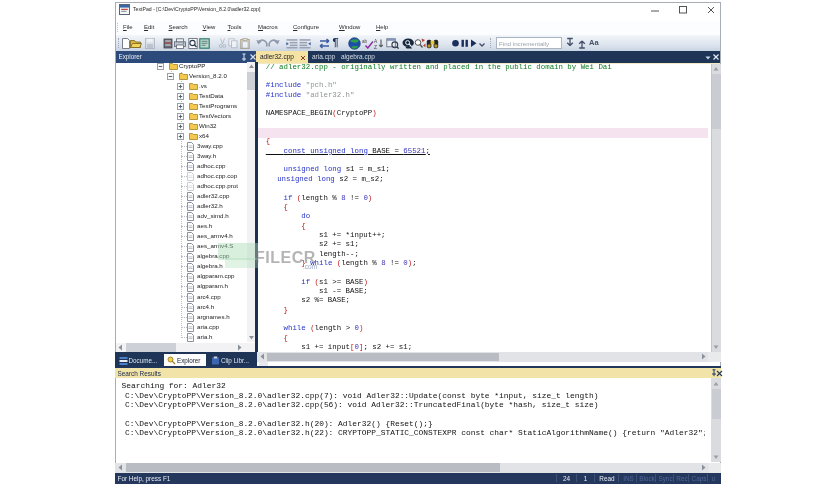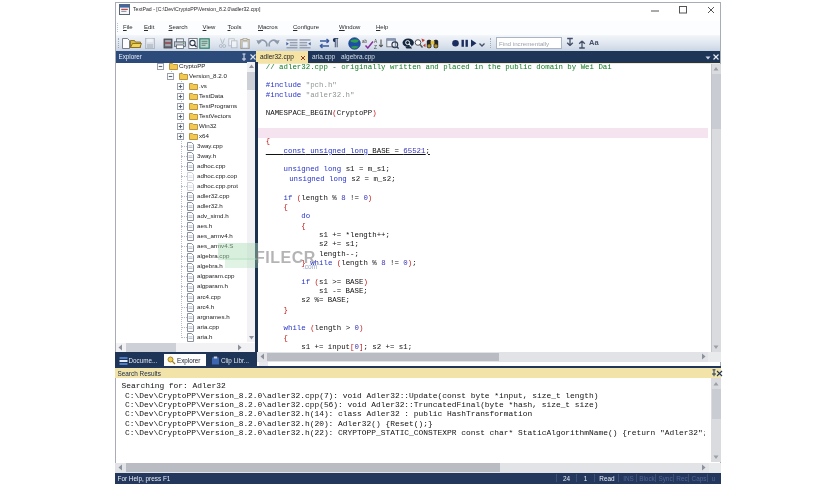--- a/index.html
+++ b/index.html
@@ -636,27 +636,27 @@
 <div class="abs mono nw" style="left:7.4px;top:8.45px;font-size:7.4px;line-height:9.35px;color:#111;"></div>
 <div class="abs mono nw" style="left:7.4px;top:17.80px;font-size:7.4px;line-height:9.35px;color:#111;"><span class="k">#include</span> <span class="s">"pch.h"</span></div>
 <div class="abs mono nw" style="left:7.4px;top:27.15px;font-size:7.4px;line-height:9.35px;color:#111;"><span class="k">#include</span> <span class="s">"adler32.h"</span></div>
 <div class="abs mono nw" style="left:7.4px;top:36.50px;font-size:7.4px;line-height:9.35px;color:#111;"></div>
 <div class="abs mono nw" style="left:7.4px;top:45.85px;font-size:7.4px;line-height:9.35px;color:#111;">NAMESPACE_BEGIN<span class="p">(</span>CryptoPP<span class="p">)</span></div>
 <div class="abs mono nw" style="left:7.4px;top:55.20px;font-size:7.4px;line-height:9.35px;color:#111;"></div>
 <div class="abs mono nw" style="left:7.4px;top:73.90px;font-size:7.4px;line-height:9.35px;color:#111;"><span class="p">{</span></div>
 <div class="abs mono nw" style="left:7.4px;top:83.25px;font-size:7.4px;line-height:9.35px;color:#111;text-decoration:underline;">    <span class="k">const</span> <span class="k">unsigned</span> <span class="k">long</span> BASE = <span class="num">65521</span>;</div>
 <div class="abs mono nw" style="left:7.4px;top:92.60px;font-size:7.4px;line-height:9.35px;color:#111;"></div>
 <div class="abs mono nw" style="left:7.4px;top:101.95px;font-size:7.4px;line-height:9.35px;color:#111;">    <span class="k">unsigned</span> <span class="k">long</span> s1 = m_s1;</div>
-<div class="abs mono nw" style="left:13px;top:111.30px;font-size:7.4px;line-height:9.35px;color:#111;">    <span class="k">unsigned</span> <span class="k">long</span> s2 = m_s2;</div>
+<div class="abs mono nw" style="left:1px;top:111.30px;font-size:7.4px;line-height:9.35px;color:#111;">    <span class="k">unsigned</span> <span class="k">long</span> s2 = m_s2;</div>
 <div class="abs mono nw" style="left:7.4px;top:120.65px;font-size:7.4px;line-height:9.35px;color:#111;"></div>
 <div class="abs mono nw" style="left:7.4px;top:130.00px;font-size:7.4px;line-height:9.35px;color:#111;">    <span class="k">if</span> <span class="p">(</span>length % <span class="num">8</span> != <span class="num">0</span><span class="p">)</span></div>
 <div class="abs mono nw" style="left:7.4px;top:139.35px;font-size:7.4px;line-height:9.35px;color:#111;">    <span class="p">{</span></div>
 <div class="abs mono nw" style="left:7.4px;top:148.70px;font-size:7.4px;line-height:9.35px;color:#111;">        <span class="k">do</span></div>
 <div class="abs mono nw" style="left:7.4px;top:158.05px;font-size:7.4px;line-height:9.35px;color:#111;">        <span class="p">{</span></div>
-<div class="abs mono nw" style="left:7.4px;top:167.40px;font-size:7.4px;line-height:9.35px;color:#111;">            s1 += *length++;</div>
+<div class="abs mono nw" style="left:7.4px;top:167.40px;font-size:7.4px;line-height:9.35px;color:#111;">            s1 += *input++;</div>
 <div class="abs mono nw" style="left:7.4px;top:176.75px;font-size:7.4px;line-height:9.35px;color:#111;">            s2 += s1;</div>
 <div class="abs mono nw" style="left:7.4px;top:186.10px;font-size:7.4px;line-height:9.35px;color:#111;">            length--;</div>
 <div class="abs mono nw" style="left:7.4px;top:195.45px;font-size:7.4px;line-height:9.35px;color:#111;">        <span class="p">}</span> <span class="k">while</span> <span class="p">(</span>length % <span class="num">8</span> != <span class="num">0</span><span class="p">)</span>;</div>
 <div class="abs mono nw" style="left:7.4px;top:204.80px;font-size:7.4px;line-height:9.35px;color:#111;"></div>
 <div class="abs mono nw" style="left:7.4px;top:214.15px;font-size:7.4px;line-height:9.35px;color:#111;">        <span class="k">if</span> <span class="p">(</span>s1 &gt;= BASE<span class="p">)</span></div>
 <div class="abs mono nw" style="left:7.4px;top:223.50px;font-size:7.4px;line-height:9.35px;color:#111;">            s1 -= BASE;</div>
 <div class="abs mono nw" style="left:7.4px;top:232.85px;font-size:7.4px;line-height:9.35px;color:#111;">        s2 %= BASE;</div>
 <div class="abs mono nw" style="left:7.4px;top:242.20px;font-size:7.4px;line-height:9.35px;color:#111;">    <span class="p">}</span></div>
 <div class="abs mono nw" style="left:7.4px;top:251.55px;font-size:7.4px;line-height:9.35px;color:#111;"></div>
 <div class="abs mono nw" style="left:7.4px;top:260.90px;font-size:7.4px;line-height:9.35px;color:#111;">    <span class="k">while</span> <span class="p">(</span>length &gt; <span class="num">0</span><span class="p">)</span></div>
@@ -703,21 +703,20 @@
 <div class="abs" style="left:716px;top:369.8px;width:7px;height:7px;">
       <svg width="7" height="7" viewBox="0 0 7 7">
         <path d="M1 1 L6 6 M6 1 L1 6" stroke="#25375c" stroke-width="1.1"></path>
       </svg>
     </div>
 <div class="abs" style="left:116px;top:377.8px;width:589px;height:84.7px;background:#fff;"></div>
 <div class="abs" style="left:115px;top:379px;width:590px;height:83.5px;overflow:hidden;">
 <div class="abs mono nw" style="left:6.5px;top:2.20px;font-size:7.9px;color:#111;">Searching for: Adler32</div>
 <div class="abs mono nw" style="left:10px;top:11.60px;font-size:7.9px;color:#111;">C:\Dev\CryptoPP\Version_8.2.0\adler32.cpp(7): void Adler32::Update(const byte *input, size_t length)</div>
 <div class="abs mono nw" style="left:10px;top:21.00px;font-size:7.9px;color:#111;">C:\Dev\CryptoPP\Version_8.2.0\adler32.cpp(56): void Adler32::TruncatedFinal(byte *hash, size_t size)</div>
-<div class="abs mono nw" style="left:10px;top:30.40px;font-size:7.9px;color:#111;">C:\Dev\CryptoPP\Version_8.2.0\adler32.h(14): class Adler32 : public HashTransformation</div>
 <div class="abs mono nw" style="left:10px;top:39.80px;font-size:7.9px;color:#111;">C:\Dev\CryptoPP\Version_8.2.0\adler32.h(20): Adler32() {Reset();}</div>
 <div class="abs mono nw" style="left:10px;top:49.20px;font-size:7.9px;color:#111;">C:\Dev\CryptoPP\Version_8.2.0\adler32.h(22): CRYPTOPP_STATIC_CONSTEXPR const char* StaticAlgorithmName() {return "Adler32";}</div>
 </div>
 <div class="abs" style="left:711px;top:377.8px;width:10px;height:84.7px;background:#dadbde;"></div>
 <div class="abs" style="left:711px;top:378.5px;width:10px;height:10px;">
       <svg width="10" height="10" viewBox="0 0 10 10">
         <path d="M5 3 L2.5 6.5 H7.5 Z" fill="#9aa0a8"></path>
       </svg>
     </div>
 <div class="abs" style="left:712px;top:389px;width:8.5px;height:30px;background:#c9ccd2;"></div>

